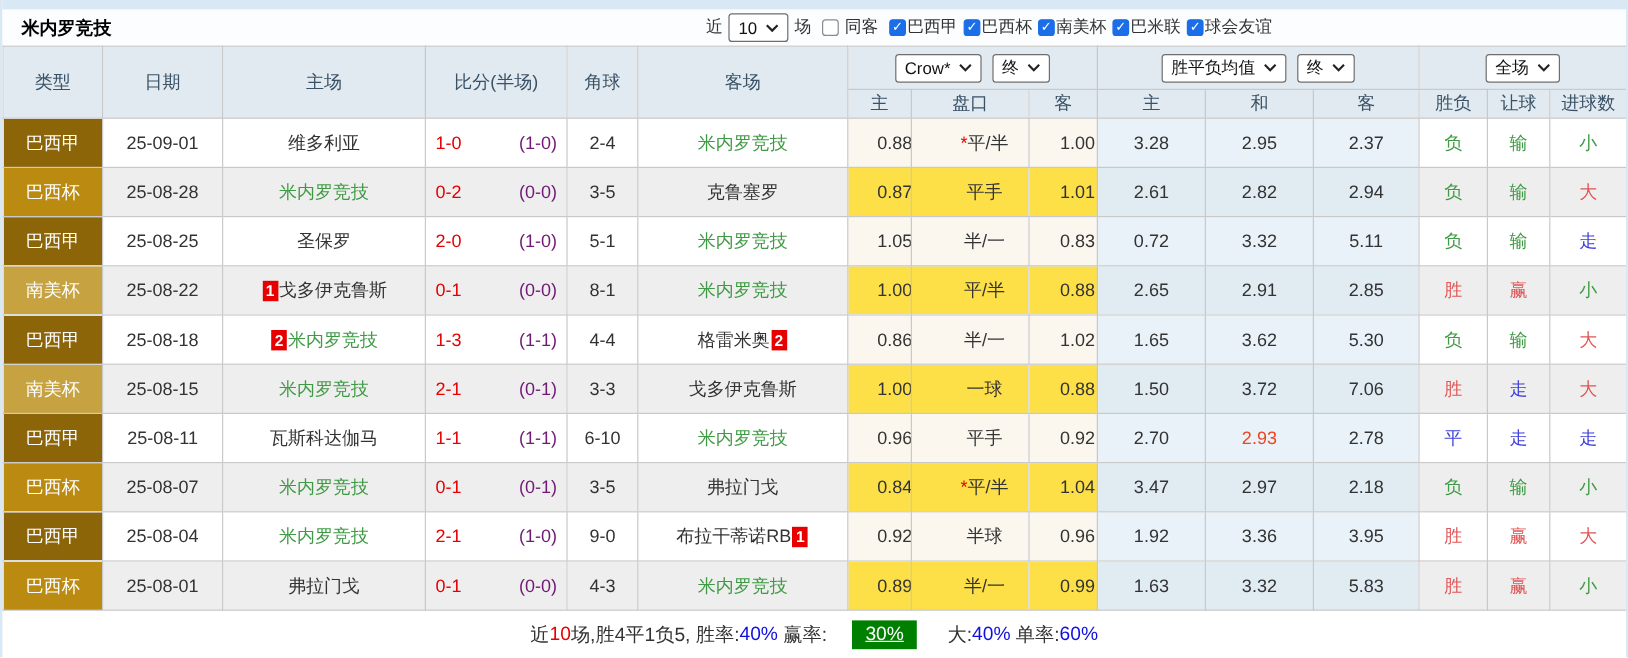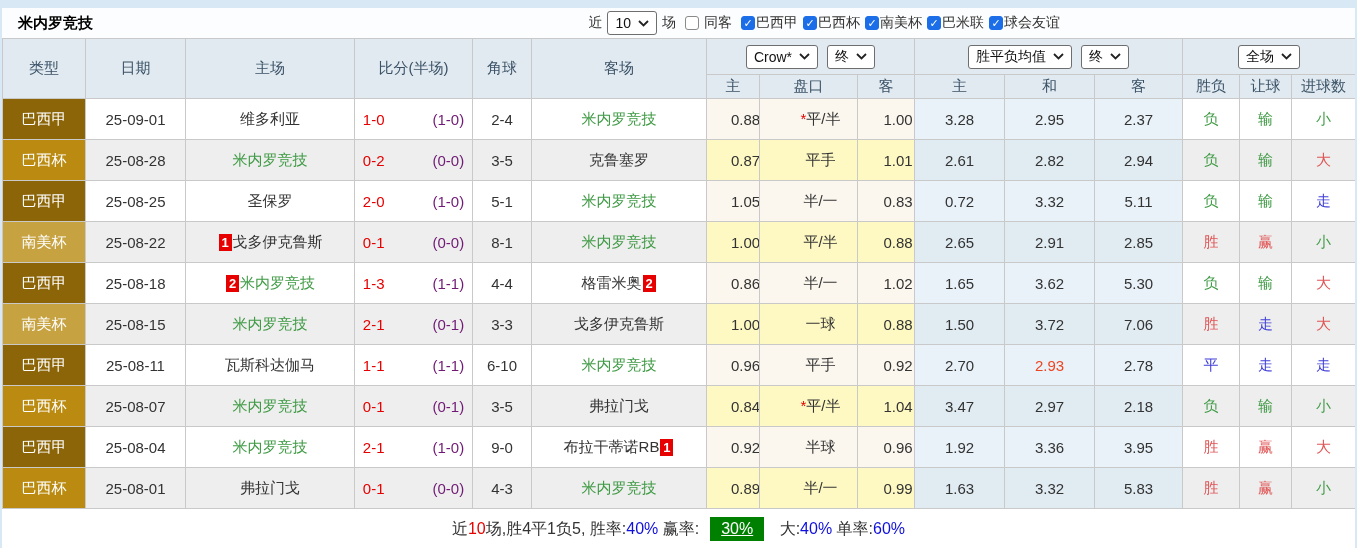--- a/index.html
+++ b/index.html
@@ -30,41 +30,41 @@
   .dd-cell { }
   .dd-wrap { display:flex; align-items:center; justify-content:center; gap:9px; }
   .sub-row th { height:24px; }
 
   tbody tr { height:41px; }
   tbody td { color:#333; background:#fff; }
   tr.even td { background:#eeeeee; }
   td.league { color:#fff; font-size:15px; }
   tr.even td.league, tr.odd td.league { background-clip:padding-box; }
   td.crow { background:#fbf7ee;padding-left:24px; }
-  tr.even td.crow { background:#fef9c3; }
+  tr.even td.crow { background:#fde047; }
   td.avgc { background:#e9f2f8; }
   tr.even td.avgc { background:#e0ebf2; }
 
   .team-name { color:#333; }
   .team-name.self { color:#3f9a44; }
   .score-full { color:#e60000; }
   .score-half { color:#701a75;padding-left:48px; }
   .rc { display:inline-block; min-width:13px; height:17px; background:#e60000; color:#fff; font-size:13px; font-weight:bold; line-height:17px; padding:0 1px; vertical-align:middle; margin:0 1px; }
   .star { color:#e60000; }
   .avg-red { color:#ee4422;margin-left:16px; }
   .res-red { color:#e05656; }
   .res-green { color:#3f9a44; }
   .res-blue { color:#4040d8; }
 
   
   .summary-bar { height:40px; display:flex; align-items:center; justify-content:center; font-size:16px; color:#333; white-space:pre; }
   .seg-plain { color:#333; }
   .seg-red { color:#e60000; }
   .seg-blue { color:#1010dd; }
-  .seg-badge { background:#008000; color:#fff; padding:3px 11px; margin:0 11px;text-decoration:underline; }
+  .seg-badge { background:#008000; color:#fff; padding:3px 11px; margin:0 21px;text-decoration:underline; }
 </style>
 </head>
 <body>
 
 <div class="page">
   <div class="top-strip"></div>
 
   <div class="title-bar">
     <span class="page-title">米内罗竞技</span>
     <div class="controls">

